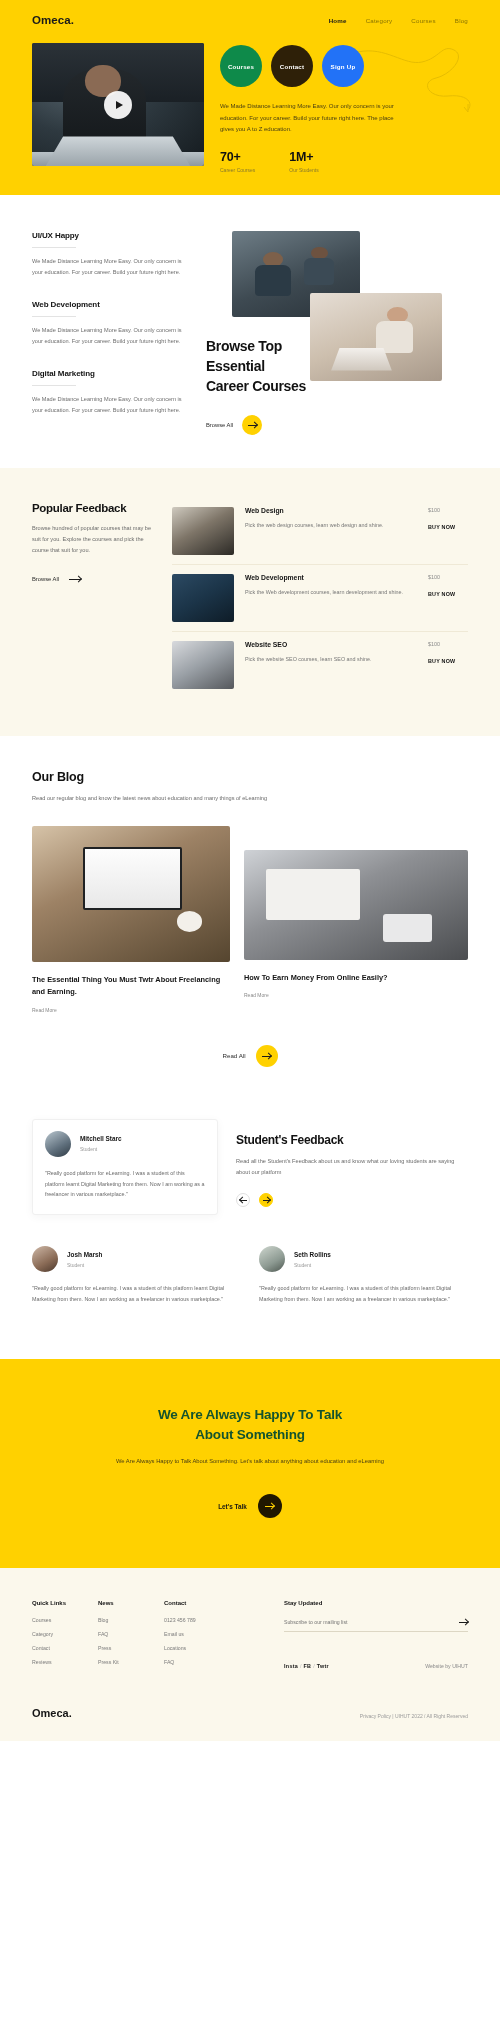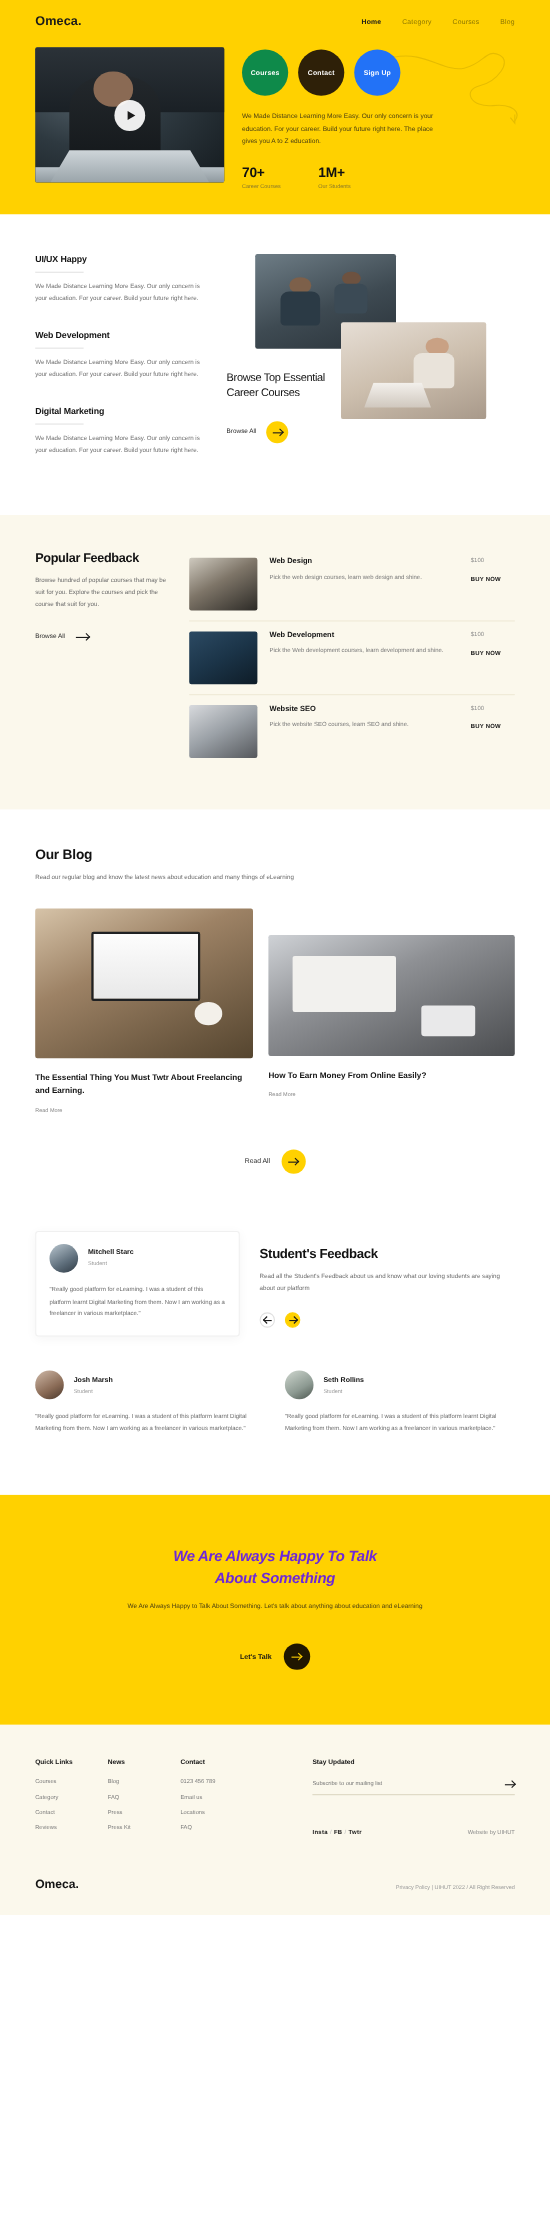--- a/index.html
+++ b/index.html
@@ -108,21 +108,21 @@
   .ph-1 .fig-head { left: 24%; top: 24%; }
   .ph-1 .fig-body { left: 18%; top: 40%; background:#2b3a45; }
   .ph-1 .fig-head2 { position:absolute; left:62%; top:18%; width:13%; height:15%; border-radius:50%; background:#6d5240; }
   .ph-1 .fig-body2 { position:absolute; left:56%; top:31%; width:24%; height:32%; border-radius:22% 22% 4px 4px; background:#3b4a55; }
   .ph-2 .fig-head { left: 58%; top: 16%; background:#c9a184; }
   .ph-2 .fig-body { left: 50%; top: 32%; background:#e9e3da; }
   .ph-2 .lap { position:absolute; left: 16%; bottom: 12%; width: 46%; height: 26%;
       background: linear-gradient(180deg,#f3f0ec,#cfc7bd); clip-path: polygon(14% 0,86% 0,100% 100%,0 100%); }
 
   .browse-text { position: absolute; left: 0; top: 106px; width: 128px; z-index: 3; }
-  .browse-title { font-size: 10px; font-weight: normal; line-height: 1.42; color: #121212; letter-spacing: -.3px; }
+  .browse-title { font-size: 14px; font-weight: bold; line-height: 1.42; color: #121212; letter-spacing: -.3px; }
   .browse-cta { display: flex; align-items: center; gap: 9px; margin-top: 18px; }
   .browse-cta .lbl { font-size: 5.8px; color: #2b2b2b; }
   .pill {
     width: 20px; height: 20px; border-radius: 50%; background: #FFD100;
     display: flex; align-items: center; justify-content: center;
   }
   .arrow { width: 9px; height: 9px; position: relative; }
   .arrow:before { content:""; position:absolute; top:50%; left:0; width:100%; height:1px; background:#1a1a1a; }
   .arrow:after { content:""; position:absolute; top:50%; right:0; width:4px; height:4px;
     border-top:1px solid #1a1a1a; border-right:1px solid #1a1a1a; transform: translateY(-50%) rotate(45deg); }
@@ -196,21 +196,21 @@
   .av-2 { background: linear-gradient(150deg,#cfb9a8,#8a6b56 60%,#4a372b); }
   .av-3 { background: linear-gradient(150deg,#cfd7cf,#8d9a92 60%,#4c564f); }
   .tc-name { font-size: 6.4px; font-weight: bold; color: #141414; }
   .tc-role { font-size: 5px; color: #9a9a9a; margin-top: 4px; }
   .tc-quote { font-size: 5.4px; line-height: 2; color: #6b6b6b; margin-top: 11px; }
   .fb-row2 { display: flex; gap: 18px; margin-top: 20px; }
   .fb-row2 > div { flex: 1; }
 
   
   .cta { background: #FFD100; padding: 46px 32px 50px 32px; text-align: center; }
-  .cta-title { font-size: 13.5px; font-weight: bold; line-height: 1.5; color: #6d28d9; letter-spacing: -.2px; font-style: italic; }
+  .cta-title { font-size: 13.5px; font-weight: bold; line-height: 1.5; color: #14532d; letter-spacing: -.2px; }
   .cta-sub { font-size: 5.8px; line-height: 2; color: #4a3f12; margin-top: 11px; }
   .cta-row { display: flex; align-items: center; justify-content: center; gap: 11px; margin-top: 26px; }
   .cta-row .lbl { font-size: 6.4px; font-weight: bold; color: #141414; }
   .dark-pill { width: 24px; height: 24px; border-radius: 50%; background: #201700;
     display: flex; align-items: center; justify-content: center; }
   .dark-pill .arrow:before { background: #FFD100; }
   .dark-pill .arrow:after { border-color: #FFD100; }
 
   
   .footer { background: #FBF8EC; padding: 32px 32px 22px 32px; }

